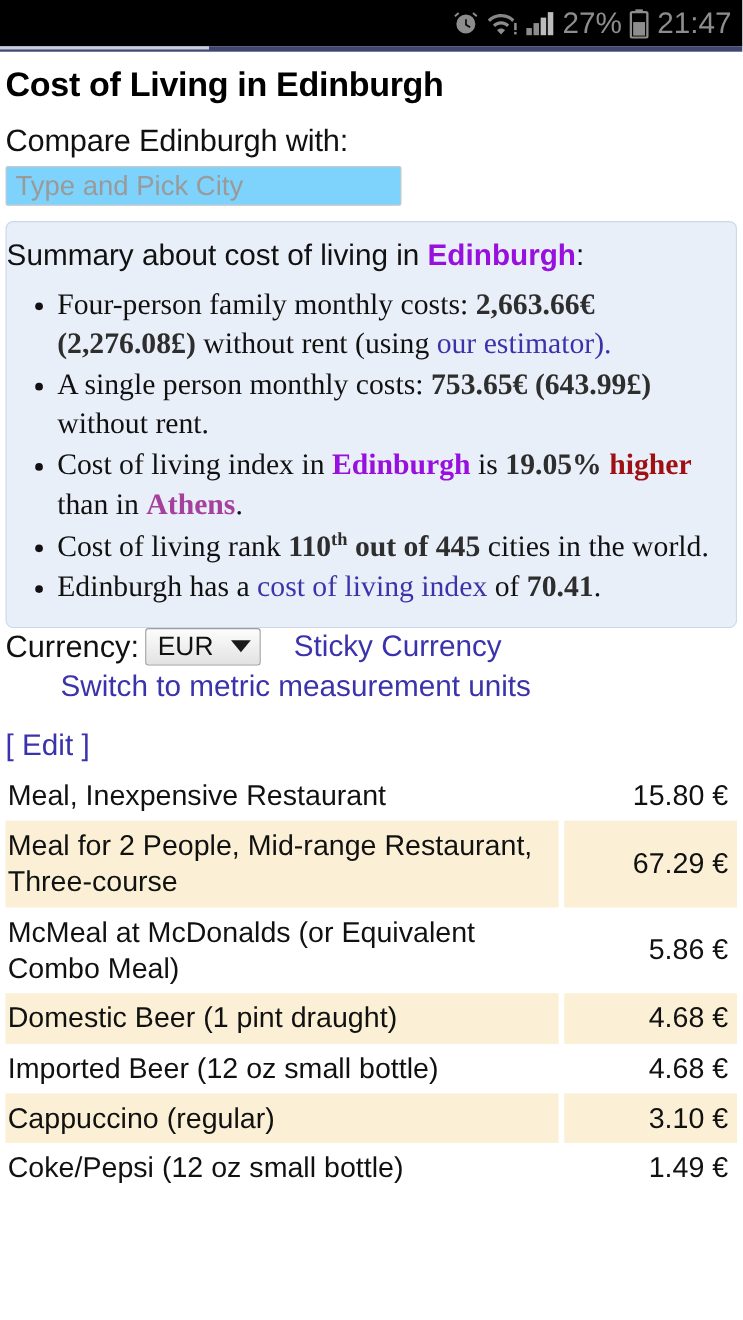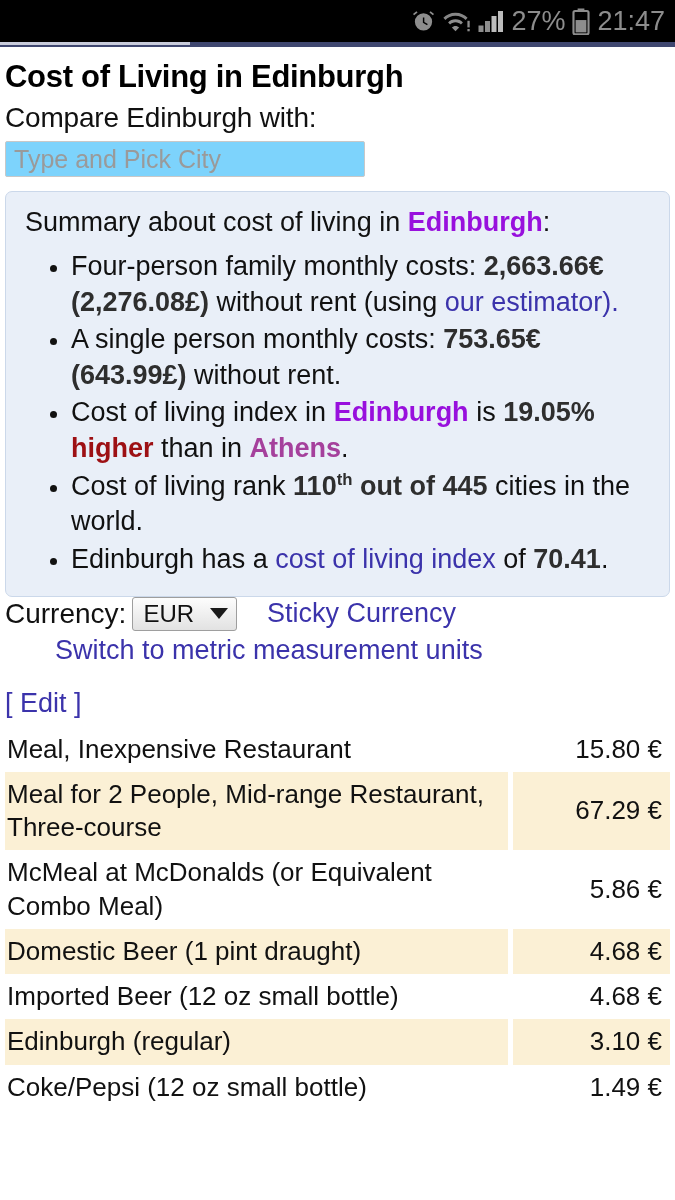--- a/index.html
+++ b/index.html
@@ -56,21 +56,21 @@
     font-size: 31px;
     font-weight: bold;
     color: #000;
     margin: 12px 0 0 0;
     letter-spacing: -0.3px;
   }
 
   .compare-label {
     font-size: 28px;
     color: #111;
-    margin-top: 7px;
+    margin-top: 17px;
     letter-spacing: -0.2px;
   }
 
   .city-input {
     display: block;
     width: 360px;
     height: 36px;
     margin-top: 7px;
     padding: 2px 8px;
     font-size: 25px;
@@ -82,37 +82,38 @@
     outline: none;
   }
   .city-input::placeholder { color: #9a9a9a; }
 
   
   .summary-box {
     margin-top: 14px;
     background: #e9eff8;
     border: 1px solid #cbd8ea;
     border-radius: 7px;
-    padding: 14px 12px 16px 19px;
+    padding: 14px 12px 16px 0;
   }
   .summary-head {
     font-size: 27px;
     color: #111;
     line-height: 1.22;
   }
   .summary-list {
     margin: 10px 0 0 0;
     padding-left: 46px;
     list-style: disc;
   }
   .summary-list li {
     font-size: 27px;
     color: #111;
     line-height: 1.32;
     margin-bottom: 2px;
+    font-family: Liberation Serif, serif;
   }
   .summary-list li::marker { font-size: 24px; }
 
   b, .b { font-weight: bold; color: #2e2e2e; }
   .city-hl { color: #9810dd; font-weight: bold; }
   .city-hl2 { color: #a5409c; font-weight: bold; }
   .word-higher { color: #9d1014; font-weight: bold; }
   a, .lnk {
     color: #3b33ab;
     text-decoration: none;
@@ -305,21 +306,21 @@
           <td class="c-name">Domestic Beer (1 pint draught)</td>
           <td class="c-gap"></td>
           <td class="c-val">4.68 €</td>
         </tr>
         <tr>
           <td class="c-name">Imported Beer (12 oz small bottle)</td>
           <td class="c-gap"></td>
           <td class="c-val">4.68 €</td>
         </tr>
         <tr class="alt">
-          <td class="c-name">Edinburgh (regular)</td>
+          <td class="c-name">Cappuccino (regular)</td>
           <td class="c-gap"></td>
           <td class="c-val">3.10 €</td>
         </tr>
         <tr>
           <td class="c-name">Coke/Pepsi (12 oz small bottle)</td>
           <td class="c-gap"></td>
           <td class="c-val">1.49 €</td>
         </tr>
       </tbody>
   </table>

